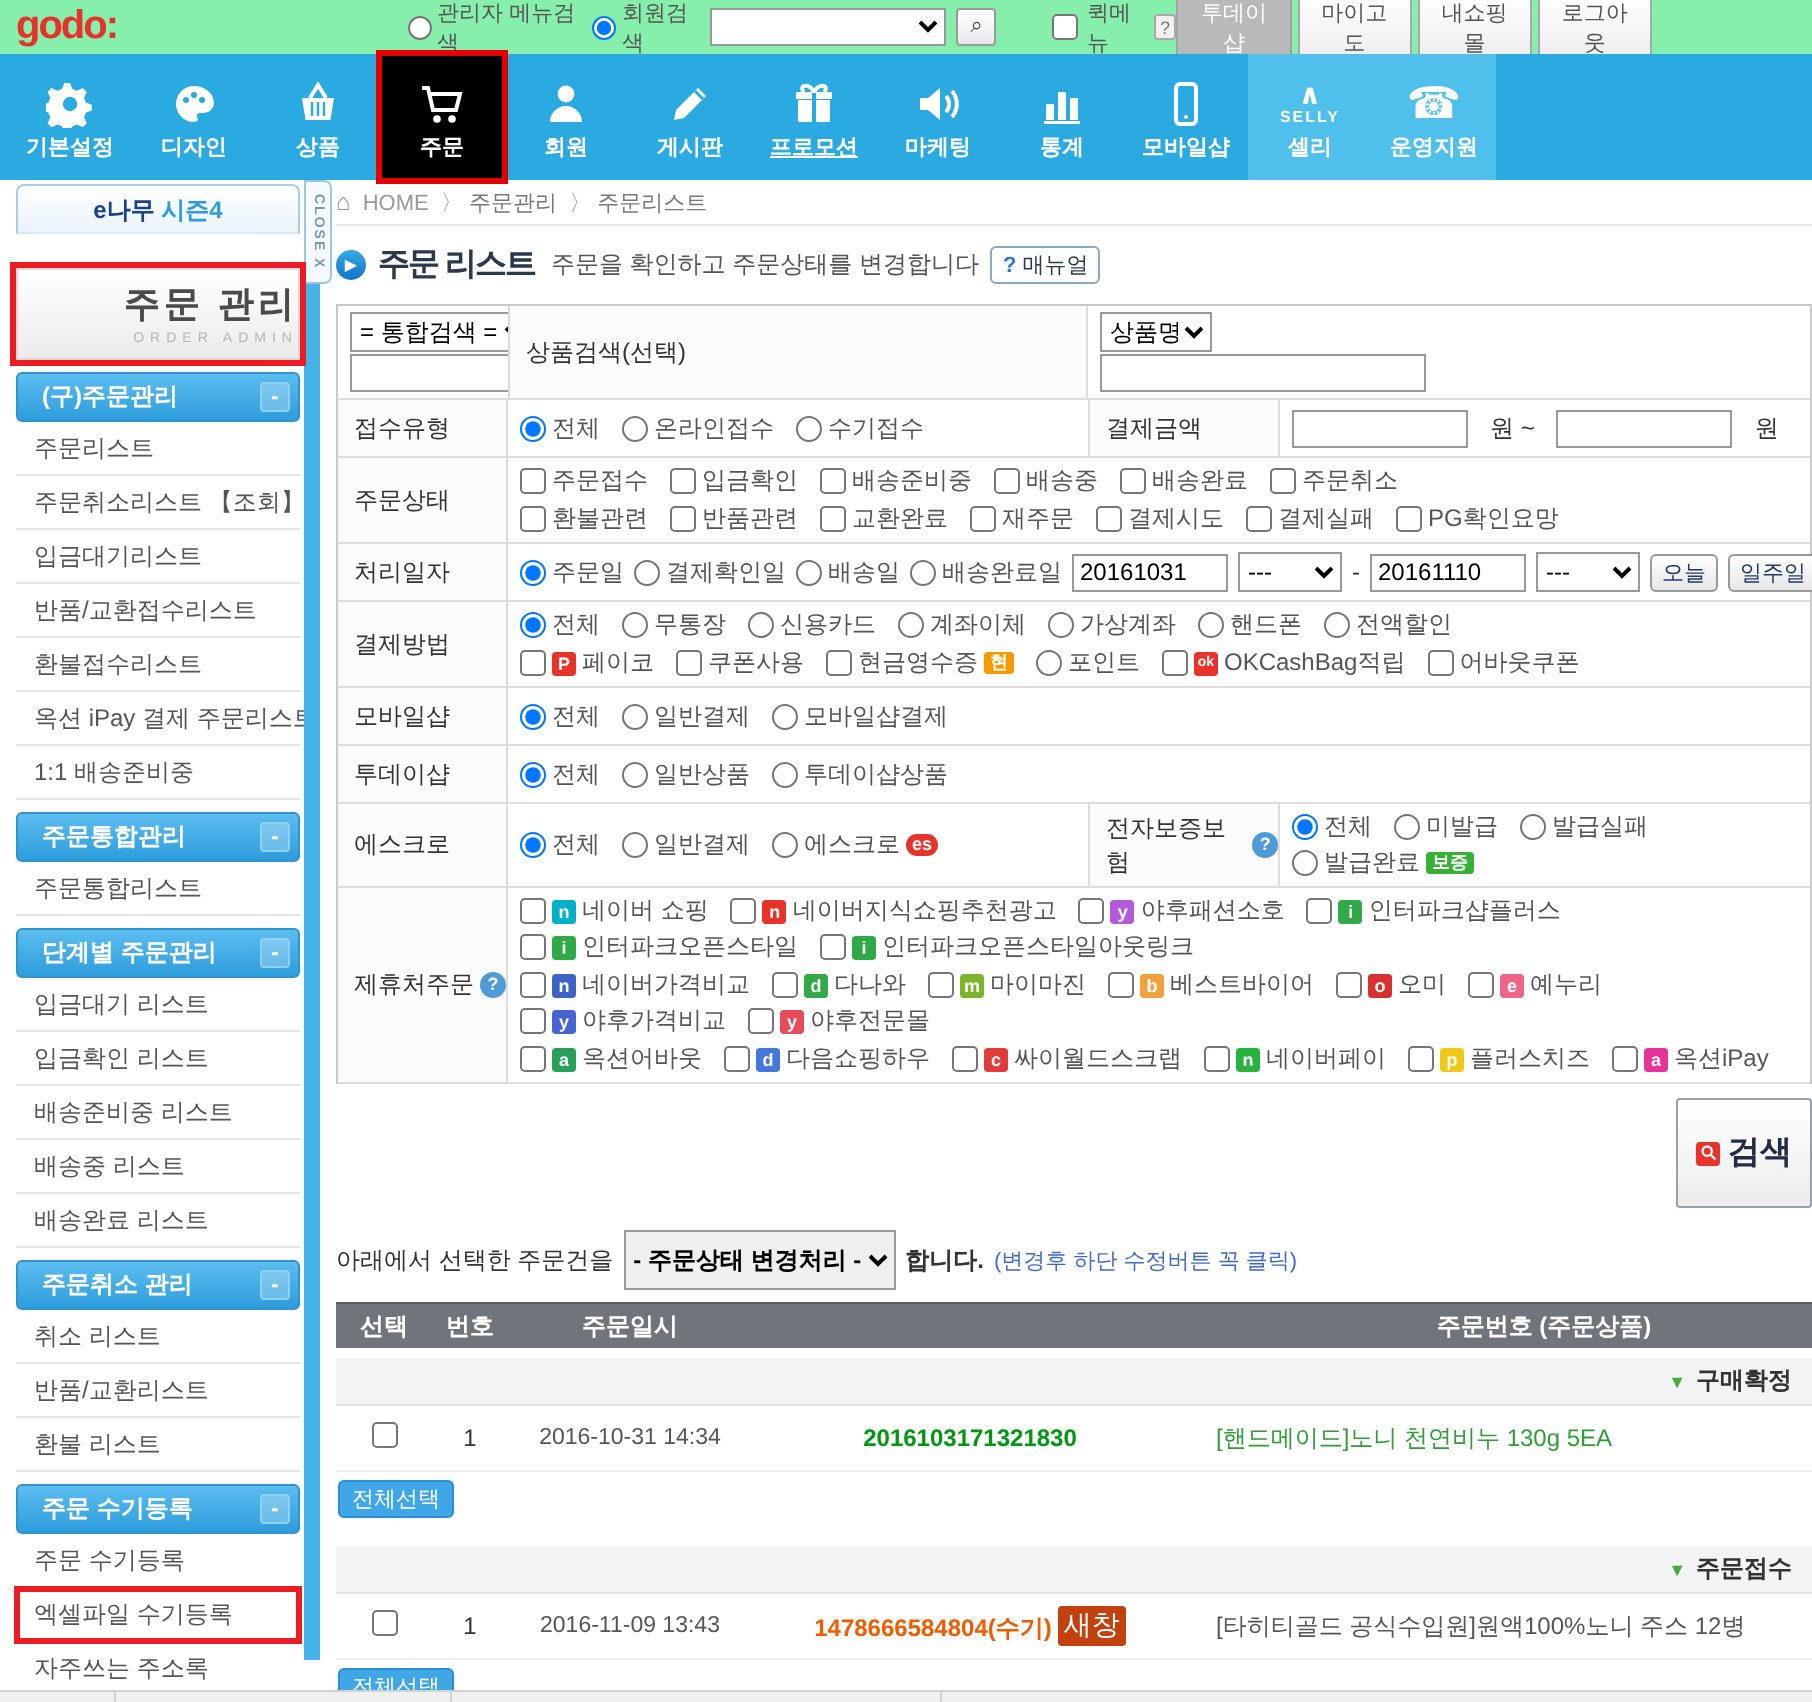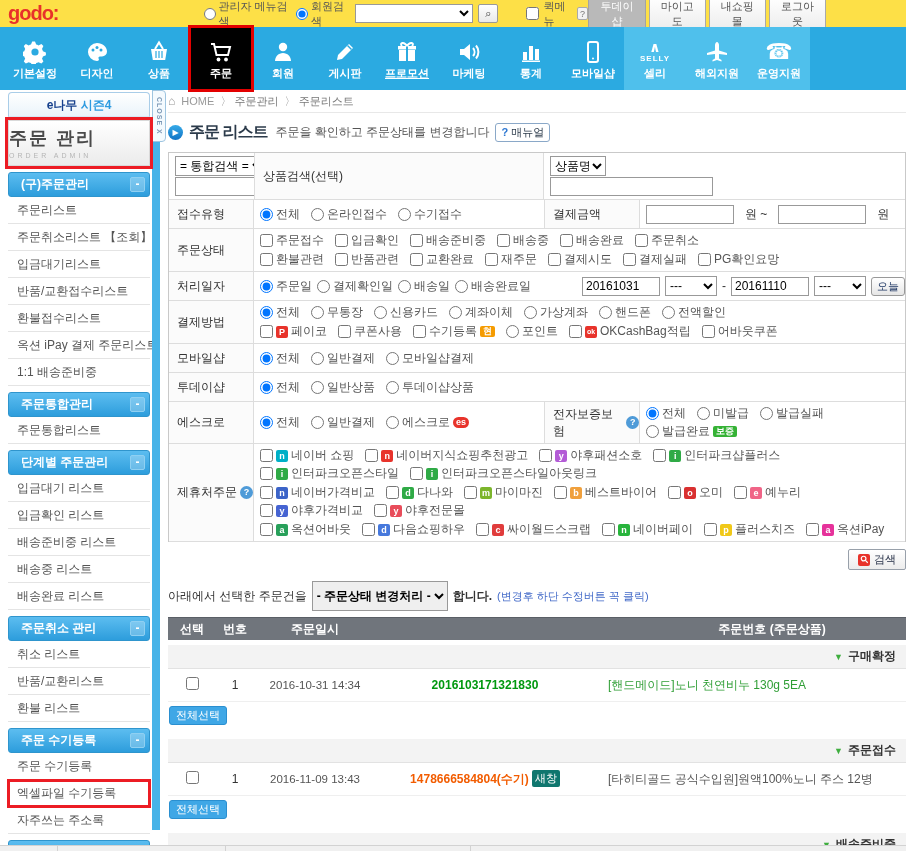--- a/index.html
+++ b/index.html
@@ -1,21 +1,21 @@
 <!DOCTYPE html>
 <html><head>
 <meta charset="utf-8">
 <style>
   * { box-sizing: border-box; margin:0; padding:0; }
   body { background:#888; }
   .screen { position:relative; width:906px; height:851px; background:#fff; overflow:hidden;
             font-family:"Liberation Sans","DejaVu Sans",sans-serif; font-size:12px; color:#333; }
 
   
-  .top { height:27px; display:flex; align-items:center; background:#fde047; }
+  .top { height:27px; display:flex; align-items:center; background:#86efac; }
   .logo { margin-left:8px; font-size:20px; font-weight:bold; color:#e8312a; letter-spacing:-1px; }
   .hsearch { margin-left:145px; display:flex; align-items:center; gap:5px; font-size:11px; color:#555; }
   .hsearch label { display:inline-flex; align-items:center; gap:3px; }
   .hsearch input[type=radio] { width:12px; height:12px; }
   .hsel { width:128px; height:19px; font-size:11px; border:1px solid #999; background:#fff; }
   .hq { width:22px; height:19px; border:1px solid #999; background:linear-gradient(#fff,#e9e9e9);
         font-size:11px; line-height:17px; text-align:center; color:#444; border-radius:2px; }
   .quick { margin-left:28px; display:flex; align-items:center; gap:4px; font-size:11px; color:#555; }
   .qmark { width:13px; height:13px; border:1px solid #aaa; background:#f2f2f2; color:#777;
            font-size:9px; text-align:center; line-height:12px; border-radius:2px; }
@@ -39,22 +39,22 @@
   .selly-ic .st { font-size:8px; letter-spacing:1px; }
   .phone-glyph { font-size:22px; line-height:24px; }
 
   
   .side { position:absolute; left:0; top:90px; width:166px; height:761px; background:#fff; }
   .side-panel { position:absolute; left:8px; top:2px; width:142px; }
   .skin-tab { height:25px; border:1px solid #a9cde8; border-bottom:1px solid #d7e9f6;
               border-radius:4px 4px 0 0; background:linear-gradient(#ffffff,#eaf4fb);
               text-align:center; line-height:24px; font-weight:bold; font-size:12px; }
   .skin-a { color:#17418d; } .skin-b { color:#2d9be0; }
-  .oa-box { margin-top:3px; border:1px solid #d9d9d9; background:linear-gradient(#ffffff,#ebebeb);
-            text-align:left; padding:5px 0 6px; box-shadow:0 0 0 3px #ec1c24; position:relative; z-index:3; }
+  .oa-box { margin-top:17px; border:1px solid #d9d9d9; background:linear-gradient(#ffffff,#ebebeb);
+            text-align:right; padding:5px 0 6px; box-shadow:0 0 0 3px #ec1c24; position:relative; z-index:3; }
   .oa-title { font-size:18px; font-weight:bold; color:#4a4a4a; letter-spacing:2px; }
   .oa-sub { font-size:7px; color:#b5b5b5; letter-spacing:3px; margin-top:2px; }
   .shead { margin-top:6px; height:25px; border:1px solid #2f95cd; border-radius:3px;
            background:linear-gradient(#5cbdf0,#2d9ddc); color:#fff; font-weight:bold;
            line-height:23px; padding-left:12px; position:relative; }
   .shead .minus { position:absolute; right:4px; top:4px; width:15px; height:15px; border-radius:2px;
                   background:rgba(255,255,255,.25); border:1px solid #8fd0f2; color:#fff;
                   font-weight:bold; line-height:12px; text-align:center; font-size:12px; }
   .sitems div { height:27px; line-height:27px; padding-left:9px; border-bottom:1px solid #e4e4e4;
                 color:#555; font-size:12px; background:#fff; cursor:default; white-space:nowrap; }
@@ -98,22 +98,22 @@
   .bdg { display:inline-block; font-size:9px; font-weight:bold; color:#fff; padding:1px 3px;
          border-radius:2px; line-height:1.1; }
   .bdg.round { border-radius:7px; }
   .aic { width:12px; height:12px; border-radius:2px; color:#fff; font-size:9px; font-weight:bold;
          line-height:12px; text-align:center; display:inline-block; }
   .helpc { width:13px; height:13px; border-radius:50%; background:#4f9bd8; color:#fff; font-size:9px;
            font-weight:bold; text-align:center; line-height:13px; display:inline-block; }
 
   .searchrow { display:flex; justify-content:flex-end; margin-top:7px; }
   .search-btn { display:inline-flex; align-items:center; gap:4px; border:1px solid #98a0aa;
-                border-radius:2px; background:linear-gradient(#fff,#ececec); padding:2px 9px;
-                font-weight:normal; color:#222c44; font-size:11px; }
+                border-radius:2px; background:linear-gradient(#fff,#ececec); padding:16px 9px;
+                font-weight:bold; color:#222c44; font-size:16px; }
   .mag { width:12px; height:12px; border-radius:2px; background:#e8332b; display:inline-flex;
          align-items:center; justify-content:center; }
   .mag svg { width:9px; height:9px; }
 
   .actionbar { margin-top:11px; font-size:12px; color:#333; display:flex; align-items:center; gap:5px; }
   .actionbar select { height:30px; border:1px solid #999; font-size:12px; font-weight:bold; }
   .actionbar .suf { font-weight:bold; }
   .actionbar .note { color:#4169c8; font-size:11px; }
 
   
@@ -124,21 +124,21 @@
   .ohead .onum { grid-column:4 / 6; text-align:center; padding-left:262px; }
   .gband { height:24px; margin-top:5px; background:#f3f3f3; border-bottom:1px solid #e2e2e2;
            display:flex; justify-content:flex-end; align-items:center; padding-right:10px; gap:5px; }
   .gband .tri { color:#3fae3f; font-size:9px; }
   .gband .gst { font-weight:bold; color:#333; }
   .orow { height:33px; border-bottom:1px solid #efefef; background:#fff; }
   .orow .c { text-align:center; }
   .orow .dt { color:#555; text-align:center; font-size:11.5px; }
   .orow .ono { text-align:center; font-weight:bold; }
   .orow .prd { padding-left:14px; }
-  .newb { display:inline-block; background:#0f766e; color:#fff; font-size:11px; padding:1px 3px;
+  .newb { display:inline-block; background:#c2410c; color:#fff; font-size:14px; padding:1px 3px;
           border-radius:2px; margin-left:3px; font-weight:normal; vertical-align:1px; }
   .select-all { display:inline-block; margin:4px 0 9px 1px; background:#3fa7e6; border:1px solid #2a8fd0;
                 color:#fff; font-size:11px; padding:1px 6px; border-radius:3px; }
   .bottom-strip { position:absolute; left:0; bottom:0; width:906px; height:6px; background:#f0f0f0;
                   border-top:1px solid #d2d2d2; }
   .bottom-strip i { position:absolute; top:0; width:1px; height:6px; background:#d2d2d2; }
 </style>
 </head>
 <body>
 
@@ -273,28 +273,20 @@
         <span class="lbl">모바일샵</span>
       </div>
       <div class="nitem light">
         <span class="ic">
           <span class="selly-ic"><span class="car">∧</span><span class="st">SELLY</span></span>
         </span>
         <span class="lbl">셀리</span>
       </div>
       <div class="nitem light">
         <span class="ic">
-          <svg viewBox="0 0 24 24">
-            <path fill="#fff" d="M22 13l-8-2.5V5c0-1.5-1-3-2-3s-2 1.5-2 3v5.5L2 13v2l8-1v4.5L7.5 20v1.5L12 20l4.5 1.5V20L14 18.5V14l8 1v-2z"></path>
-          </svg>
-        </span>
-        <span class="lbl">해외지원</span>
-      </div>
-      <div class="nitem light">
-        <span class="ic">
           <span class="phone-glyph">☎</span>
         </span>
         <span class="lbl">운영지원</span>
       </div>
     </div>
 
   <div class="side">
     <div class="side-panel">
       <div class="skin-tab">
         <span class="skin-a">e나무</span><span class="skin-b"> 시즌4</span>
@@ -481,21 +473,21 @@
               <span>결제확인일</span>
             </label>
             <label class="opt">
               <input type="radio" style="">
               <span>배송일</span>
             </label>
             <label class="opt">
               <input type="radio" style="">
               <span>배송완료일</span>
             </label>
-            <input type="text" value="20161031" style="width: 78px; margin-left: 46px;">
+            <input type="text" value="20161031" style="width: 78px;">
             <select style="width: 52px;"><option>---</option></select>
             <span class="txt">-</span>
             <input type="text" value="20161110" style="width: 78px;">
             <select style="width: 52px;"><option>---</option></select>
             <button class="chip">오늘</button>
             <button class="chip">일주일</button>
           </div>
         </div>
         <div class="frow">
           <div class="flabel">
@@ -535,21 +527,21 @@
               <input type="checkbox" style="">
               <span class="aic" style="background: rgb(232, 51, 43);">P</span>
               <span>페이코</span>
             </label>
             <label class="opt">
               <input type="checkbox" style="">
               <span>쿠폰사용</span>
             </label>
             <label class="opt">
               <input type="checkbox" style="">
-              <span>수기등록</span>
+              <span>현금영수증</span>
               <span class="bdg" style="background: rgb(245, 155, 0);">현</span>
             </label>
             <label class="opt">
               <input type="radio" style="">
               <span>포인트</span>
             </label>
             <label class="opt">
               <input type="checkbox" style="">
               <span class="aic" style="background: rgb(232, 51, 43); font-size: 7px;">ok</span>
               <span>OKCashBag적립</span>

